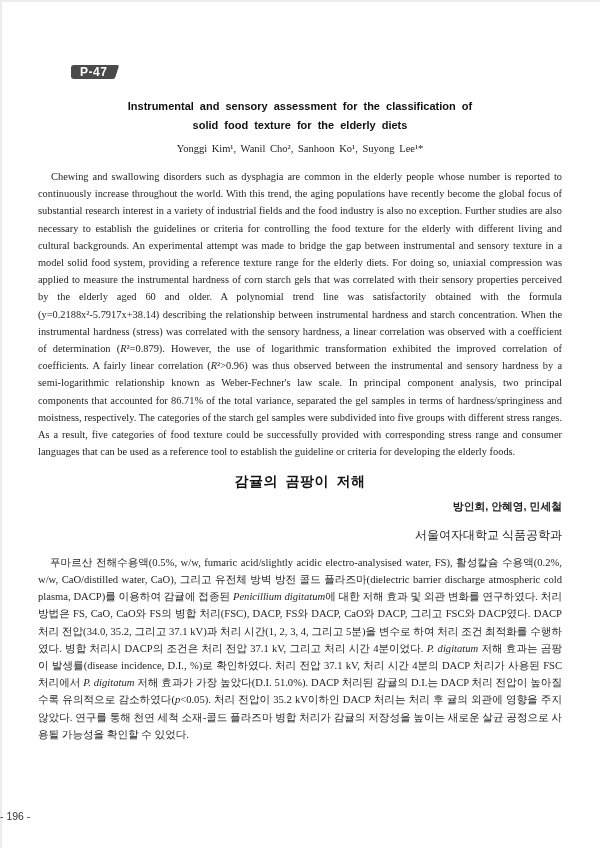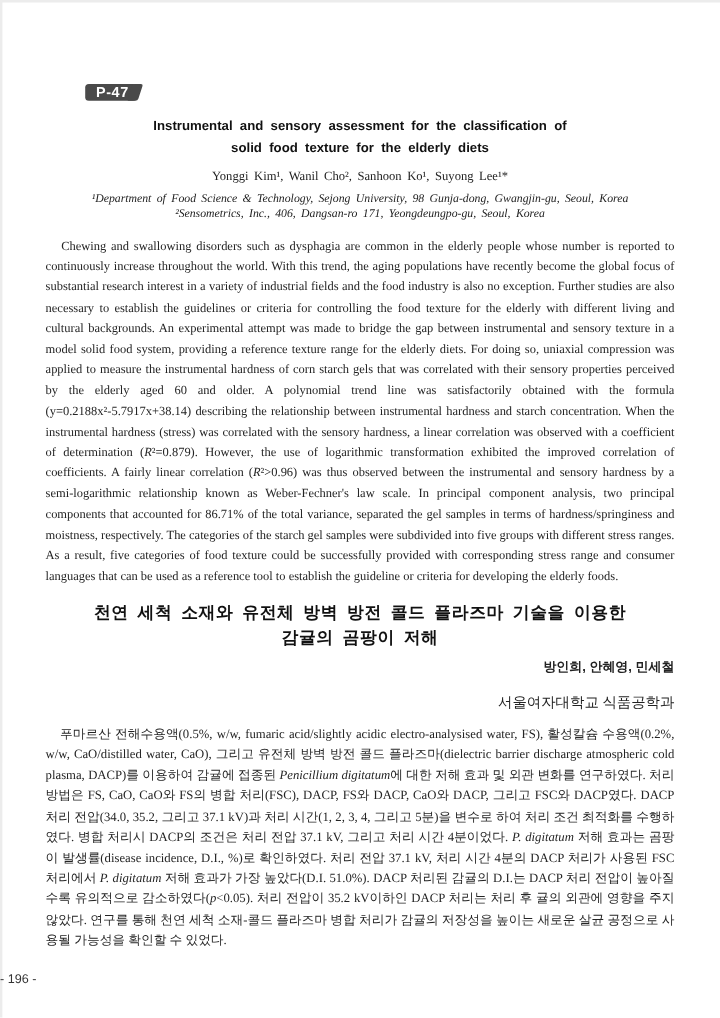--- a/index.html
+++ b/index.html
@@ -9,21 +9,21 @@
     background:#ffffff;
     box-shadow: inset 2px 2px 0 0 #ececec;
     overflow:hidden;
     color:#222;
     font-family:"Liberation Serif","DejaVu Serif",serif;
   }
   .content { padding:0 38px; }
 
   
   .badge-row { margin-left:33px; }
-  .badge { display:inline-flex; height:22px; align-items:flex-end; }
+  .badge { display:inline-flex; height:22px; align-items:flex-start; }
   .badge-core {
     position:relative; z-index:2;
     background:#4a4a4a; color:#fff;
     font-family:"Liberation Sans","DejaVu Sans",sans-serif;
     font-weight:bold; font-size:12px; letter-spacing:.5px;
     padding:0 7px 0 9px; border-radius:3px;
     display:flex; align-items:center;
   }
   .badge-core::after {
     content:""; position:absolute; right:-3px; top:0; bottom:0;
@@ -97,32 +97,27 @@
         </span>
       </div>
 
       <div class="title-en">
         <div>Instrumental and sensory assessment for the classification of</div>
         <div>solid food texture for the elderly diets</div>
       </div>
 
       <div class="authors-en">Yonggi Kim¹, Wanil Cho², Sanhoon Ko¹, Suyong Lee¹*</div>
 
-      <div>
-        <div class="affil-en">¹Department of Food Science &amp; Technology, Sejong University, 98 Gunja-dong, Gwangjin-gu, Seoul, Korea</div>
-        <div class="affil-en" style="margin-top:0;">²Sensometrics, Inc., 406, Dangsan-ro 171, Yeongdeungpo-gu, Seoul, Korea</div>
-      </div>
 
       <p class="body-text"><span>Chewing and swallowing disorders such as dysphagia are common in the elderly people whose number is reported to continuously increase throughout the world. With this trend, the aging populations have recently become the global focus of substantial research interest in a variety of industrial fields and the food industry is also no exception. Further studies are also necessary to establish the guidelines or criteria for controlling the food texture for the elderly with different living and cultural backgrounds. An experimental attempt was made to bridge the gap between instrumental and sensory texture in a model solid food system, providing a reference texture range for the elderly diets. For doing so, uniaxial compression was applied to measure the instrumental hardness of corn starch gels that was correlated with their sensory properties perceived by the elderly aged 60 and older. A polynomial trend line was satisfactorily obtained with the formula (y=0.2188x²-5.7917x+38.14) describing the relationship between instrumental hardness and starch concentration. When the instrumental hardness (stress) was correlated with the sensory hardness, a linear correlation was observed with a coefficient of determination (</span><i>R</i><span>²=0.879). However, the use of logarithmic transformation exhibited the improved correlation of coefficients. A fairly linear correlation (</span><i>R</i><span>²&gt;0.96) was thus observed between the instrumental and sensory hardness by a semi-logarithmic relationship known as Weber-Fechner's law scale. In principal component analysis, two principal components that accounted for 86.71% of the total variance, separated the gel samples in terms of hardness/springiness and moistness, respectively. The categories of the starch gel samples were subdivided into five groups with different stress ranges. As a result, five categories of food texture could be successfully provided with corresponding stress range and consumer languages that can be used as a reference tool to establish the guideline or criteria for developing the elderly foods.</span></p>
     </section>
 
     <section>
 
       <div class="title-ko">
-        <div>천연 세척 소재와 유전체 방벽 방전 콜드 플라즈마 기술을 이용한</div>
         <div>감귤의 곰팡이 저해</div>
       </div>
 
       <div class="authors-ko">방인희, 안혜영, 민세철</div>
       <div class="affil-ko">서울여자대학교 식품공학과</div>
 
       <p class="body-text ko"><span>푸마르산 전해수용액(0.5%, w/w, fumaric acid/slightly acidic electro-analysised water, FS), 활성칼슘 수용액(0.2%, w/w, CaO/distilled water, CaO), 그리고 유전체 방벽 방전 콜드 플라즈마(dielectric barrier discharge atmospheric cold plasma, DACP)를 이용하여 감귤에 접종된 </span><i>Penicillium digitatum</i><span>에 대한 저해 효과 및 외관 변화를 연구하였다. 처리 방법은 FS, CaO, CaO와 FS의 병합 처리(FSC), DACP, FS와 DACP, CaO와 DACP, 그리고 FSC와 DACP였다. DACP 처리 전압(34.0, 35.2, 그리고 37.1 kV)과 처리 시간(1, 2, 3, 4, 그리고 5분)을 변수로 하여 처리 조건 최적화를 수행하였다. 병합 처리시 DACP의 조건은 처리 전압 37.1 kV, 그리고 처리 시간 4분이었다. </span><i>P. digitatum</i><span> 저해 효과는 곰팡이 발생률(disease incidence, D.I., %)로 확인하였다. 처리 전압 37.1 kV, 처리 시간 4분의 DACP 처리가 사용된 FSC 처리에서 </span><i>P. digitatum</i><span> 저해 효과가 가장 높았다(D.I. 51.0%). DACP 처리된 감귤의 D.I.는 DACP 처리 전압이 높아질수록 유의적으로 감소하였다(</span><i>p</i><span>&lt;0.05). 처리 전압이 35.2 kV이하인 DACP 처리는 처리 후 귤의 외관에 영향을 주지 않았다. 연구를 통해 천연 세척 소재-콜드 플라즈마 병합 처리가 감귤의 저장성을 높이는 새로운 살균 공정으로 사용될 가능성을 확인할 수 있었다.</span></p>
     </section>
 
   </div>

